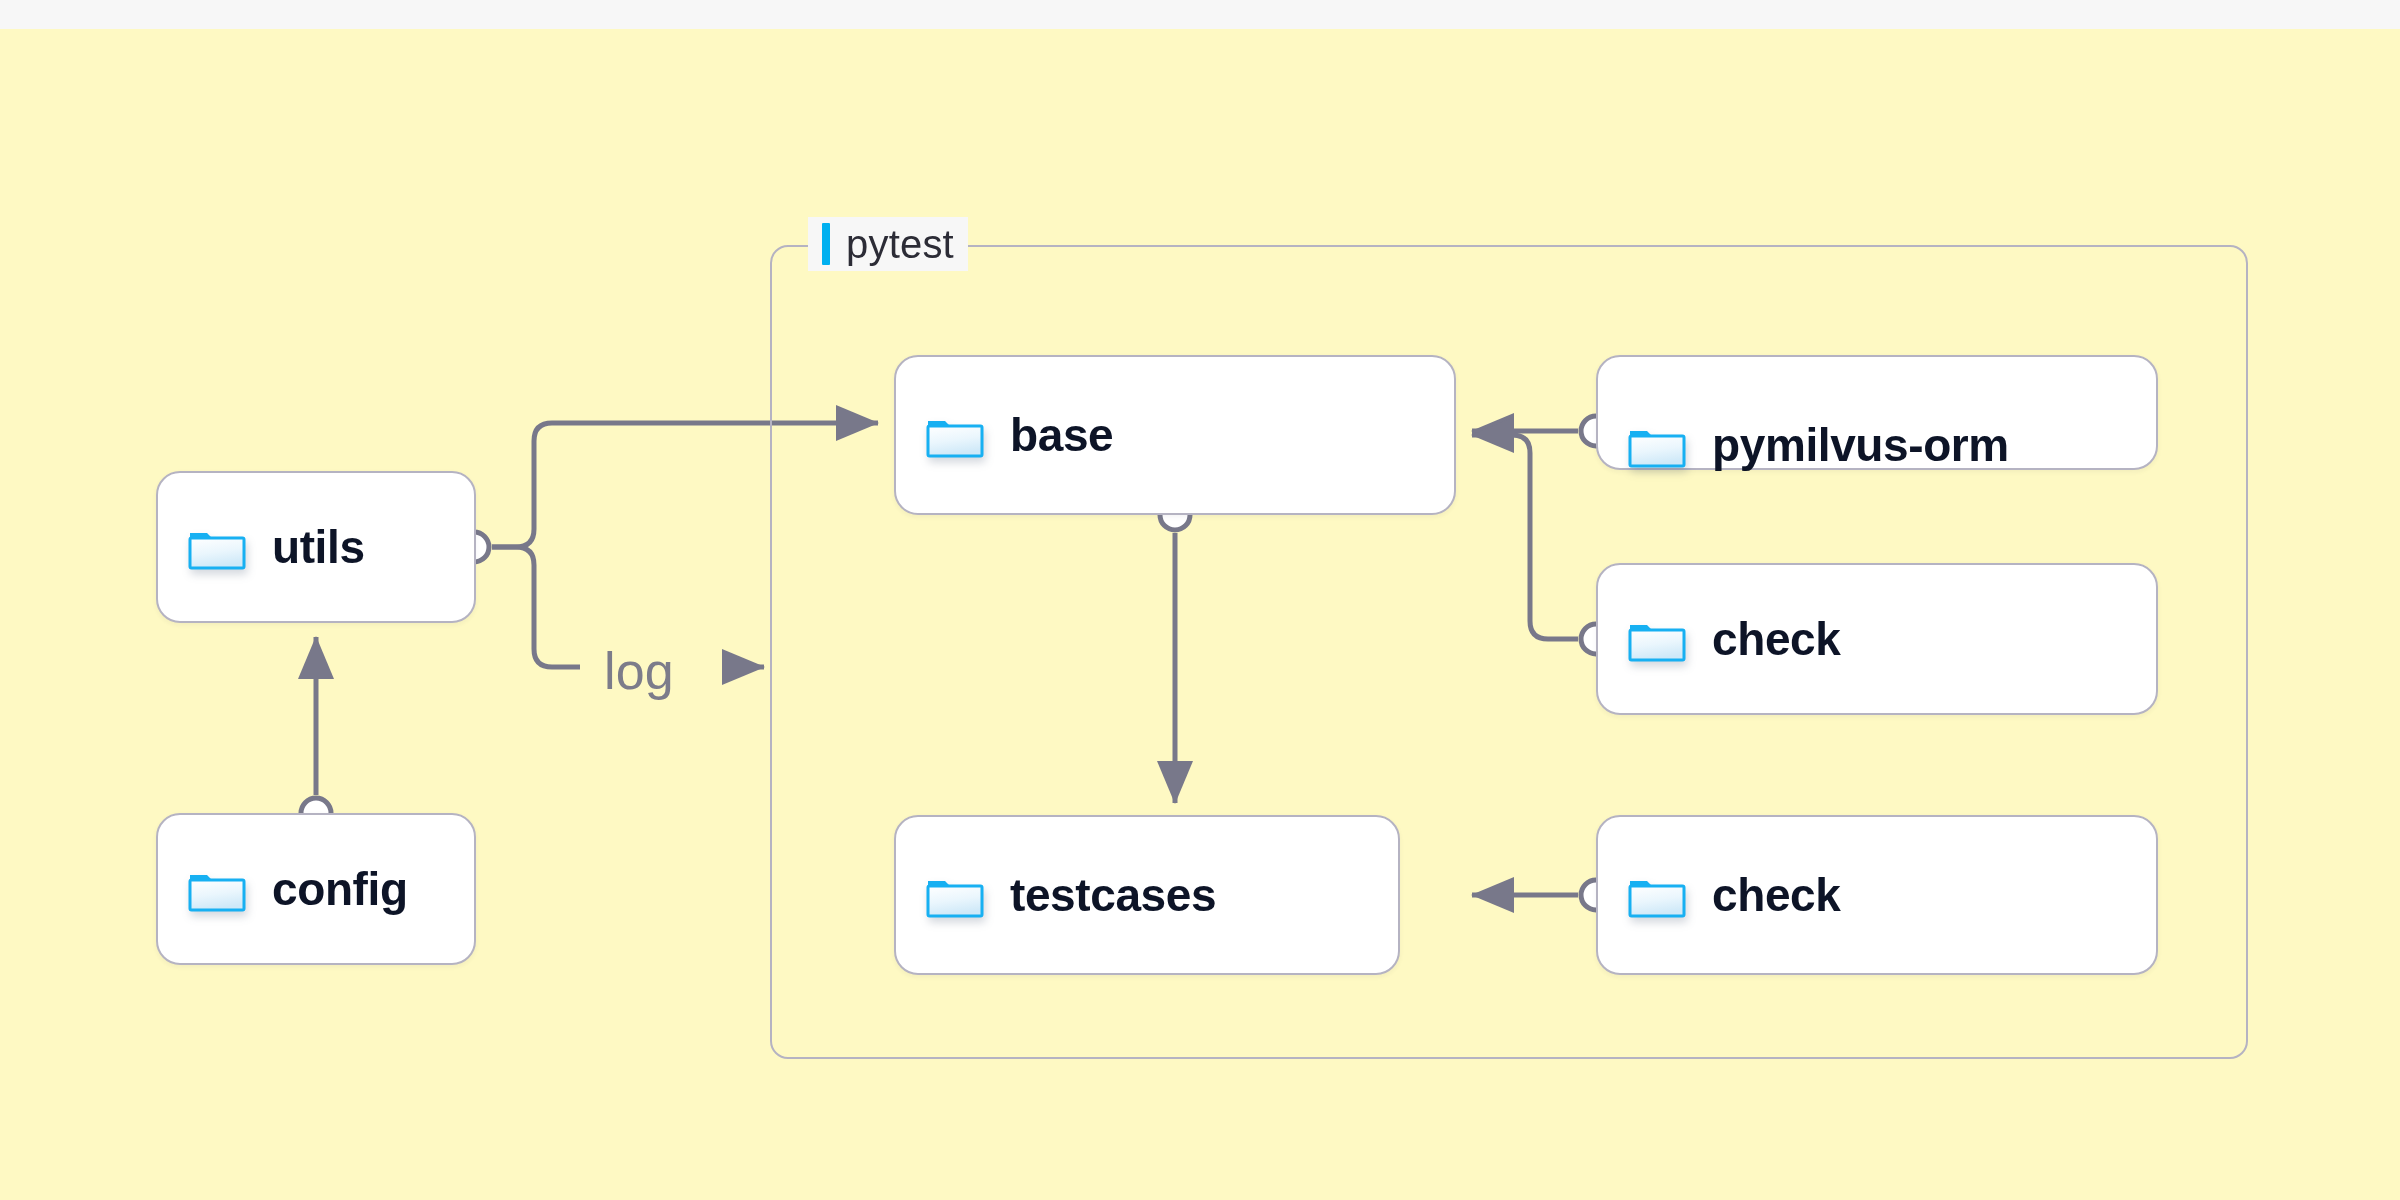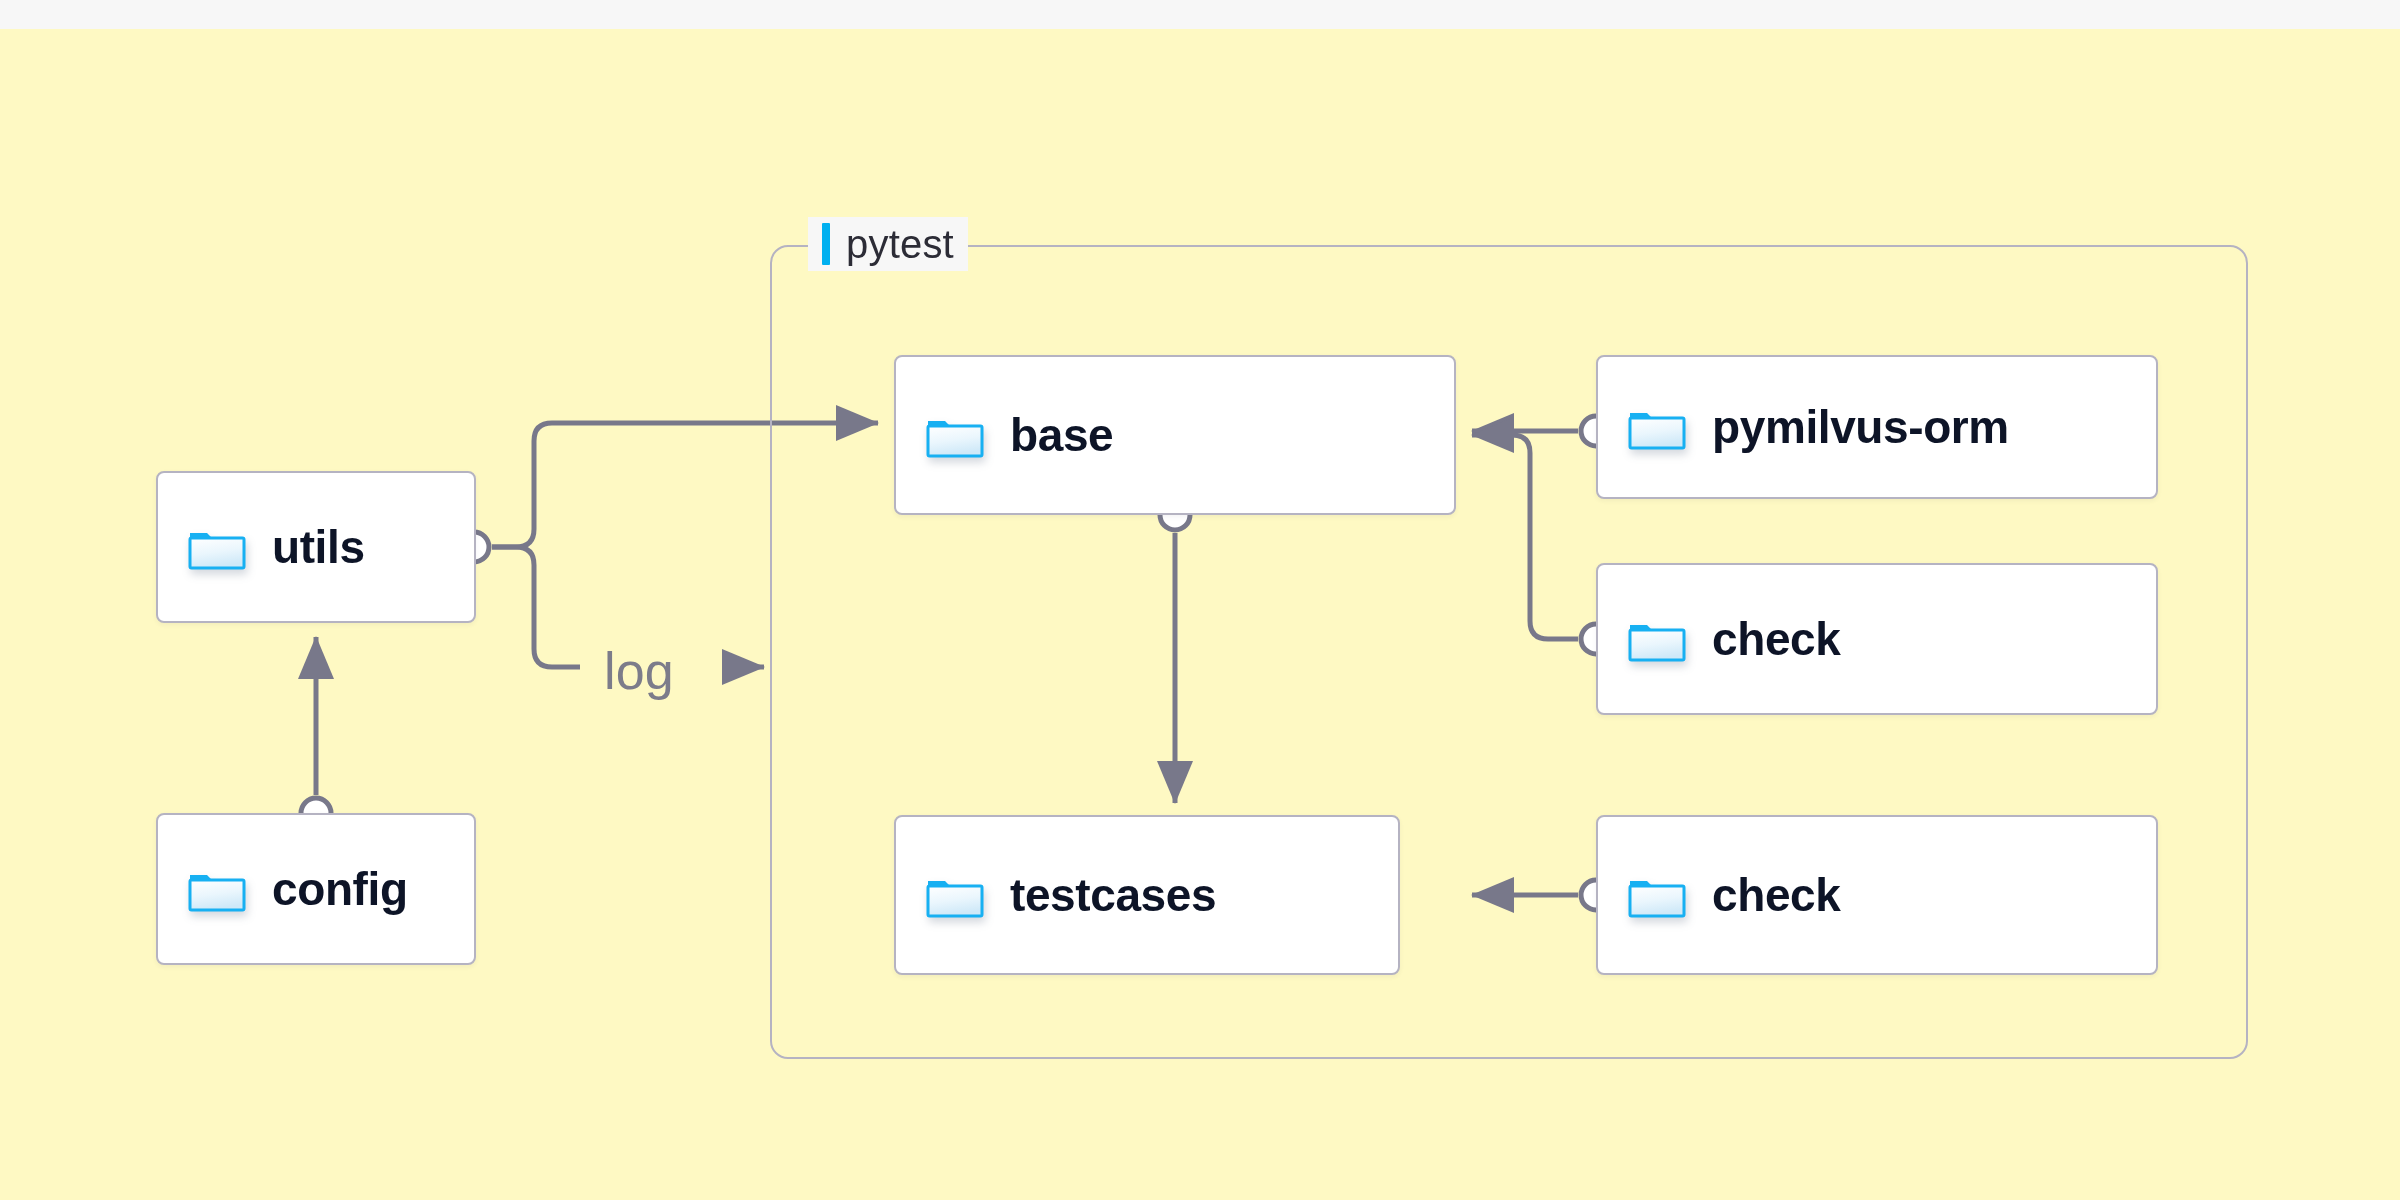--- a/index.html
+++ b/index.html
@@ -59,21 +59,21 @@
     letter-spacing: 0.2px;
     font-weight: 400;
   }
 
   
   .node {
     position: absolute;
     box-sizing: border-box;
     background: #ffffff;
     border: 2px solid #b5b3c2;
-    border-radius: 8px;
+    border-radius: 24px;
     display: flex;
     align-items: center;
     box-shadow: 0 2px 5px rgba(40, 40, 70, 0.055);
     padding-left: 30px;
   }
   .node-icon {
     flex: 0 0 auto;
     width: 58px;
     height: 46px;
     margin-right: 26px;
@@ -175,21 +175,21 @@
   </div>
 
   <div class="node" style="left:894px; top:786px; width:506px; height:160px;">
     <svg class="node-icon" viewBox="0 0 58 46" xmlns="http://www.w3.org/2000/svg">
       <path d="M2 9 h17 l5 5 h32 v4 H2 Z" fill="#17b0f2"></path>
       <rect x="2" y="14" width="54" height="30" rx="1.5" fill="url(#folderFill)" stroke="#17b0f2" stroke-width="3"></rect>
     </svg>
     <span class="node-label">testcases</span>
   </div>
 
-  <div class="node" style="left:1596px; top:326px; width:562px; height:144px;">
+  <div class="node" style="left:1596px; top:326px; width:562px; height:115px;align-items:flex-end;">
     <svg class="node-icon" viewBox="0 0 58 46" xmlns="http://www.w3.org/2000/svg">
       <path d="M2 9 h17 l5 5 h32 v4 H2 Z" fill="#17b0f2"></path>
       <rect x="2" y="14" width="54" height="30" rx="1.5" fill="url(#folderFill)" stroke="#17b0f2" stroke-width="3"></rect>
     </svg>
     <span class="node-label">pymilvus-orm</span>
   </div>
 
   <div class="node" style="left:1596px; top:534px; width:562px; height:152px;">
     <svg class="node-icon" viewBox="0 0 58 46" xmlns="http://www.w3.org/2000/svg">
       <path d="M2 9 h17 l5 5 h32 v4 H2 Z" fill="#17b0f2"></path>

